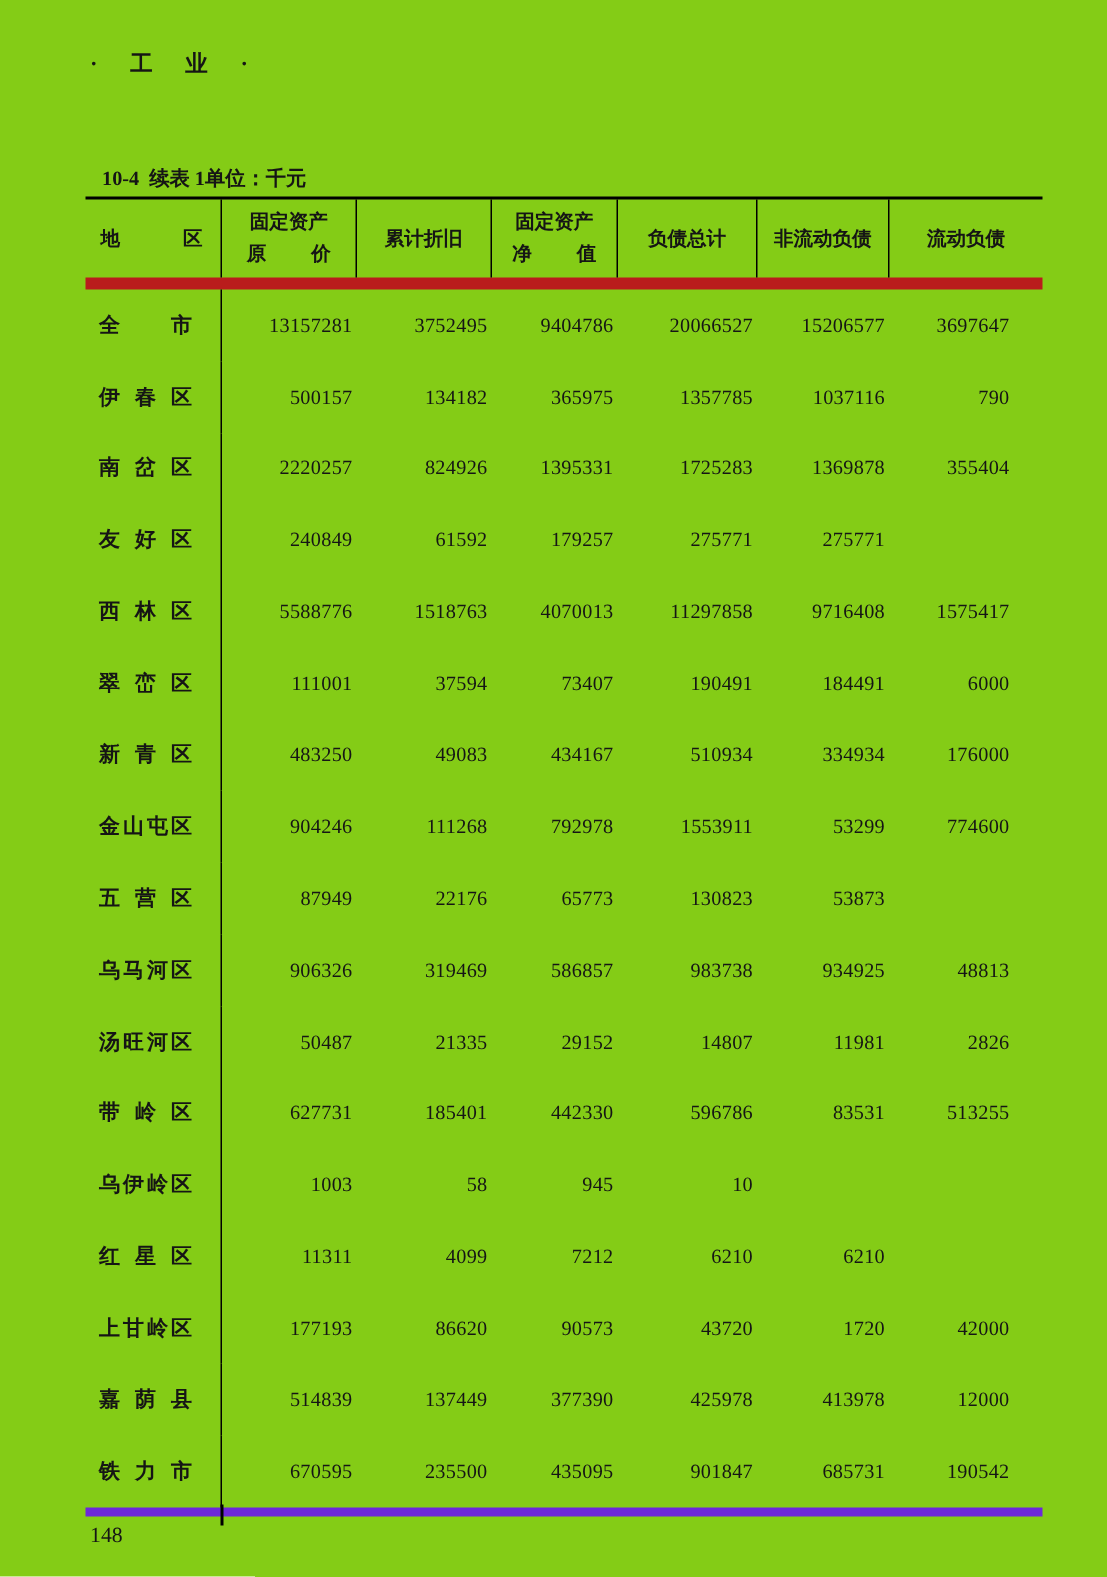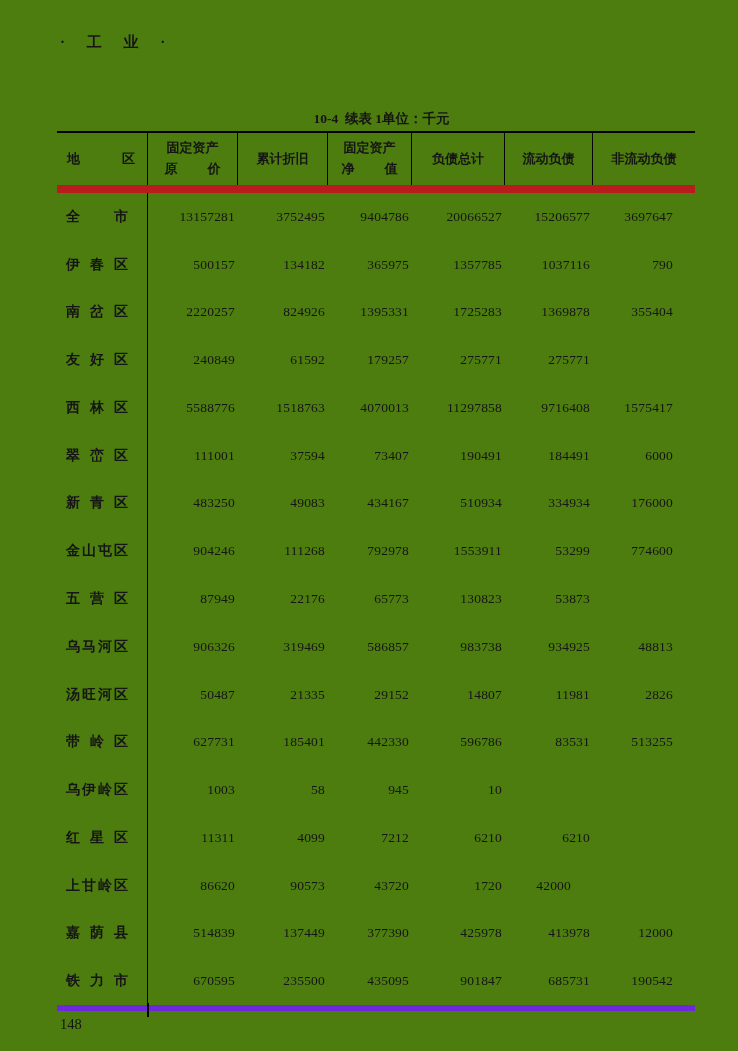--- a/index.html
+++ b/index.html
@@ -1,27 +1,27 @@
 <!DOCTYPE html>
 <html><head>
 <meta charset="utf-8">
 <style>
   html,body{margin:0;padding:0;background:#ffffff;}
   .sheet{
-    position:relative;width:738px;height:1051px;background:#4d7c0f;
+    position:relative;width:738px;height:1051px;background:#84cc16;
     font-family:"Liberation Serif","DejaVu Serif",serif;color:#151515;
     overflow:hidden;
   }
   .section-label{
     position:absolute;left:60px;top:33px;
     font-size:15px;font-weight:600;letter-spacing:9px;white-space:pre;
   }
   .caption{
     position:absolute;left:57px;top:104px;width:638px;height:24px;
-    display:flex;justify-content:center;align-items:flex-end;
+    display:flex;justify-content:flex-start;align-items:flex-end;
     font-size:13.5px;font-weight:600;
   }
   .tbl-title{white-space:pre;padding-left:11px;}
   .unit-label{white-space:pre;}
   .table{position:absolute;left:57px;top:131px;width:638px;}
   .thead{
     display:flex;height:62px;box-sizing:border-box;
     border-top:2.5px solid #000;border-bottom:8px solid #b91c1c;
   }
   .th{
@@ -94,24 +94,24 @@
       <div class="th">
         <div class="h2">
           <span class="l1">固定资产</span>
           <span class="l2">净值</span>
         </div>
       </div>
       <div class="th">
           <span>负债总计</span>
         </div>
       <div class="th">
+          <span>非流动负债</span>
+        </div>
+      <div class="th">
           <span>流动负债</span>
-        </div>
-      <div class="th">
-          <span>非流动负债</span>
         </div>
     </div>
 
     <div class="tbody">
 
       <div class="tr">
         <div class="td tregion">
             <span class="rname">全市</span>
           </div>
         <div class="td tnum">13157281</div>
@@ -276,20 +276,21 @@
         <div class="td tnum">7212</div>
         <div class="td tnum">6210</div>
         <div class="td tnum">6210</div>
         <div class="td tnum last"></div>
       </div>
 
       <div class="tr">
         <div class="td tregion">
             <span class="rname">上甘岭区</span>
           </div>
+        <div class="td tnum">177193</div>
         <div class="td tnum">86620</div>
         <div class="td tnum">90573</div>
         <div class="td tnum">43720</div>
         <div class="td tnum">1720</div>
         <div class="td tnum last">42000</div>
       </div>
 
       <div class="tr">
         <div class="td tregion">
             <span class="rname">嘉荫县</span>

